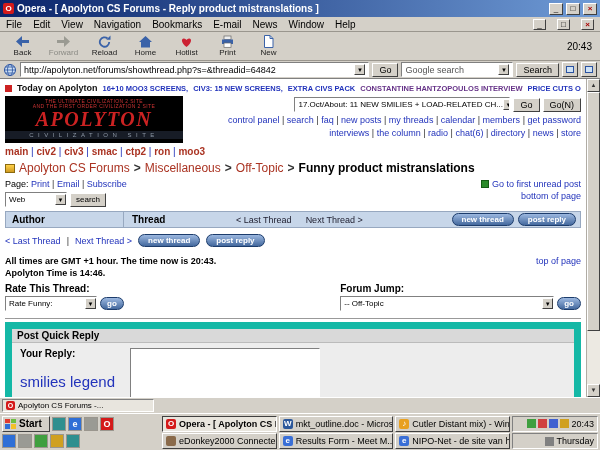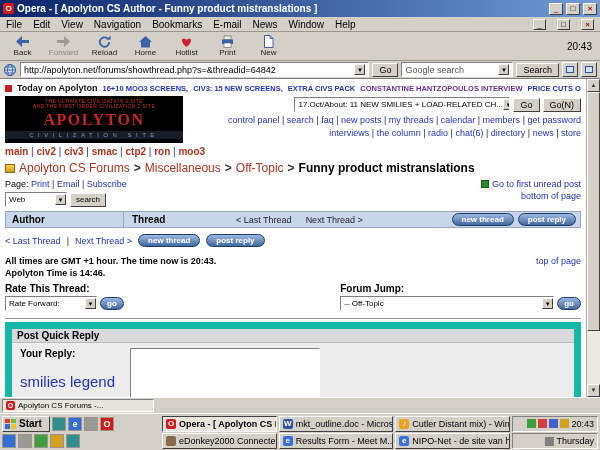--- a/index.html
+++ b/index.html
@@ -43,21 +43,21 @@
 .sb-btn{height:13px;background:var(--chrome);border:1px solid;border-color:#fff #404040 #404040 #fff;font-size:6px;text-align:center;line-height:11px;color:#333;cursor:pointer;}
 .sb-track{flex:1;position:relative;}
 .sb-thumb{position:absolute;top:0;left:0;right:0;height:82%;background:var(--chrome);border:1px solid;border-color:#fff #404040 #404040 #fff;cursor:grab;}
 
 .ticker{display:flex;align-items:center;gap:5px;font-size:7.5px;font-weight:bold;white-space:nowrap;overflow:hidden;padding:2px 0 3px;}
 .ticker .bullet{width:7px;height:7px;background:#cc2222;flex:none;}
 .ticker .tlabel{color:#111;font-size:9px;}
 .siteheader{display:flex;gap:8px;}
 .logo{width:178px;height:47px;background:#000;text-align:center;padding-top:3px;flex:none;cursor:pointer;}
 .logo .tiny{color:#c33;font-size:5px;line-height:5px;letter-spacing:.4px;}
-.logo .name{color:var(--logo-red);font-size:16px;line-height:21px;font-weight:bold;letter-spacing:1.5px;font-family:"Liberation Serif",serif;}
+.logo .name{color:var(--logo-red);font-size:20px;line-height:21px;font-weight:bold;letter-spacing:1.5px;font-family:"Liberation Serif",serif;font-style:italic;}
 .logo .sub{color:#8e98a6;background:#171c26;font-size:6px;letter-spacing:4.5px;line-height:8px;margin-top:1px;}
 .headright{flex:1;display:flex;flex-direction:column;align-items:flex-end;gap:3px;padding-top:1px;min-width:0;}
 .newsrow{display:flex;gap:3px;align-items:center;}
 .sel{background:#fff;border:1px solid;border-color:#808080 #fff #fff #808080;height:15px;font-size:8px;display:flex;align-items:center;padding:0 0 0 3px;white-space:nowrap;overflow:hidden;cursor:pointer;}
 .newsel{width:216px;}
 .links{font-size:9px;white-space:nowrap;}
 .links a+a::before{content:" | ";color:#333;}
 .sitenav{font-size:10px;font-weight:bold;margin-top:3px;white-space:nowrap;}
 .sitenav a{color:var(--maroon);}
 .sitenav a+a::before{content:" | ";color:var(--link);font-weight:normal;}
@@ -125,21 +125,21 @@
 .tray{width:86px;height:16px;border:1px solid;border-color:#808080 #fff #fff #808080;display:flex;align-items:center;justify-content:flex-end;gap:2px;font-size:9px;padding:0 3px;flex:none;}
 .tray-icon{width:9px;height:9px;flex:none;}
 </style>
 </head>
 <body>
 
 <div class="screen">
 
   <div class="titlebar">
     <span class="opera-icon">O</span>
-    <span class="title">Opera - [ Apolyton CS Author - Funny product mistranslations ]</span>
+    <span class="title">Opera - [ Apolyton CS Forums - Reply product mistranslations ]</span>
     <span class="winbtn">_</span>
     <span class="winbtn">□</span>
     <span class="winbtn close">×</span>
   </div>
 
   <div class="menubar">
     <span class="menu-item">File</span>
     <span class="menu-item">Edit</span>
     <span class="menu-item">View</span>
     <span class="menu-item">Navigation</span>
@@ -332,21 +332,21 @@
       </div>
       <div class="aptime">
         <b>Apolyton Time is 14:46.</b>
       </div>
 
       <div class="ratejump">
         <div>
           <div class="rjlabel">Rate This Thread:</div>
           <div class="rjrow">
             <div class="sel ratesel">
-              <span>Rate Forward:</span>
+              <span>Rate Funny:</span>
               <span class="dd">▼</span>
             </div>
             <span class="pill go">go</span>
           </div>
         </div>
         <div>
           <div class="rjlabel">Forum Jump:</div>
           <div class="rjrow">
             <div class="sel jumpsel">
               <span>-- Off-Topic</span>

